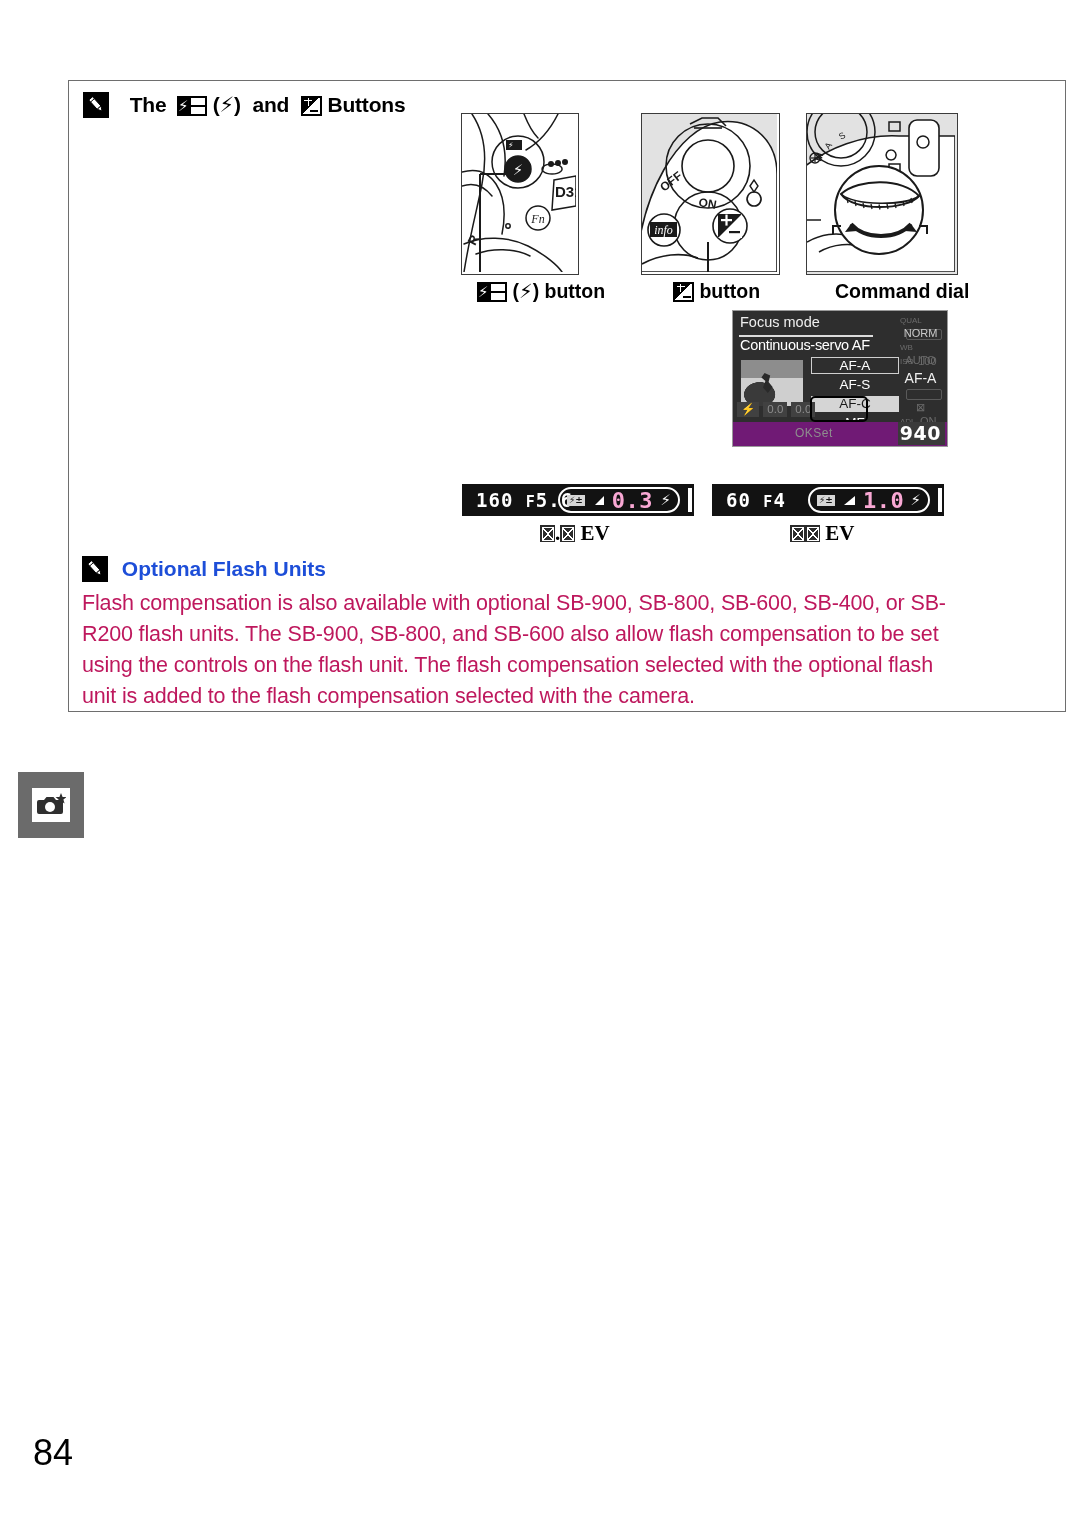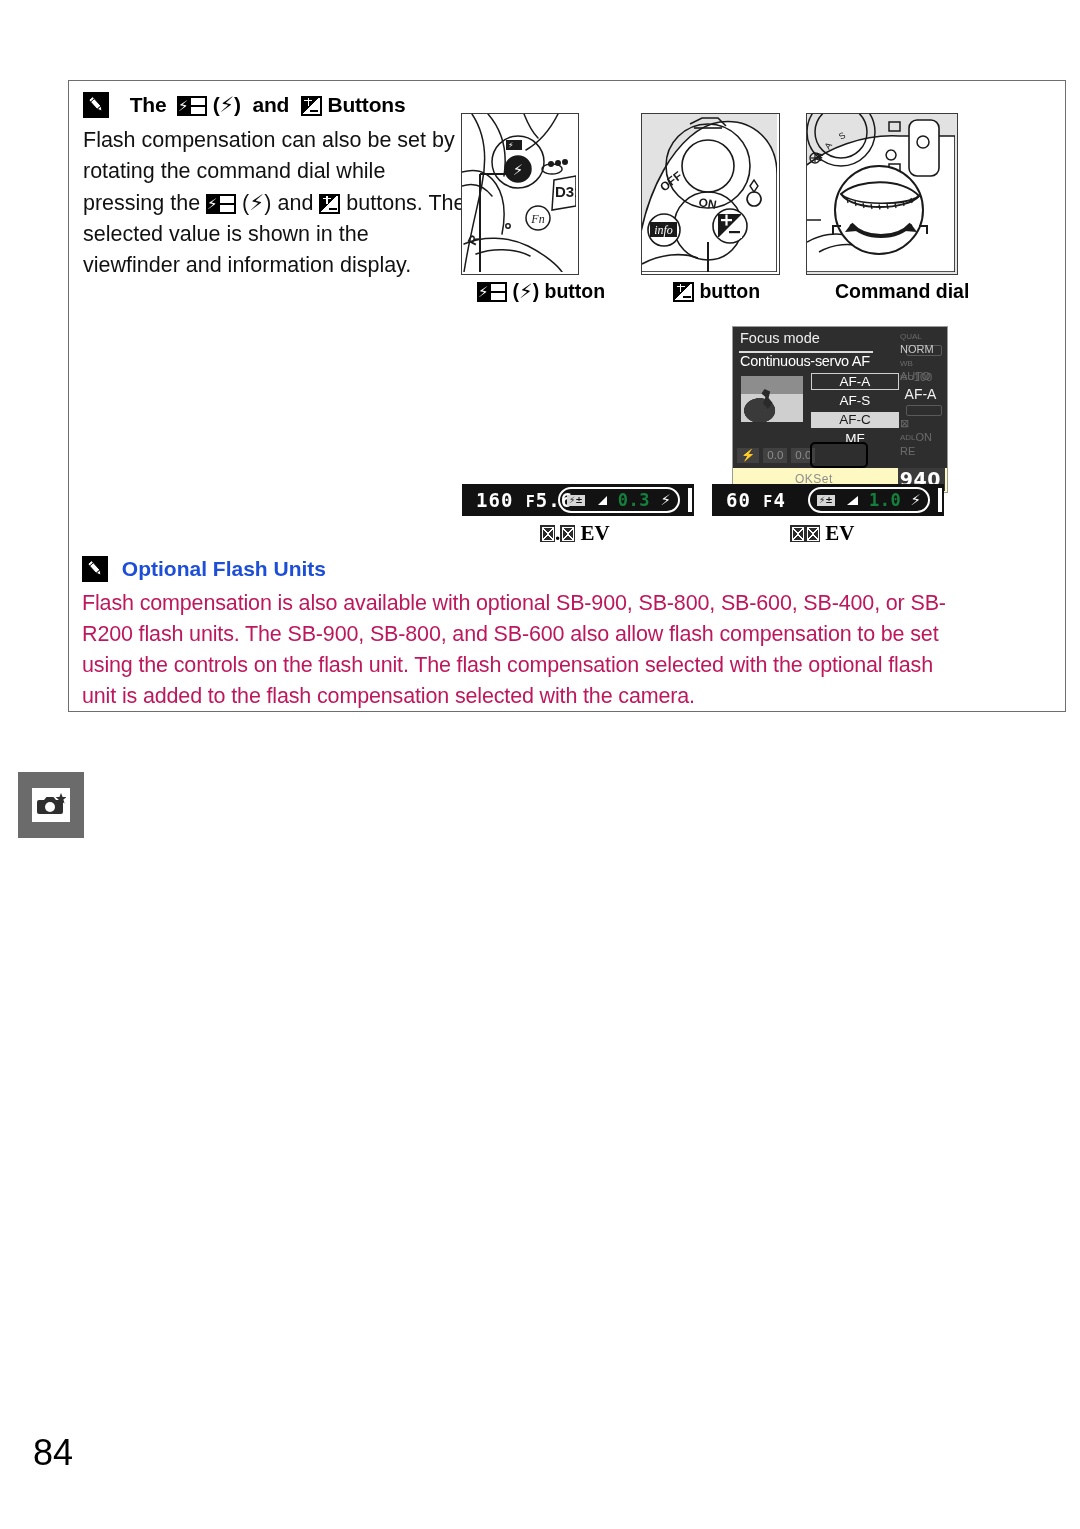--- a/index.html
+++ b/index.html
@@ -94,21 +94,21 @@
 
   .fig-caption{
     position:absolute;font-size:19.5px;font-weight:bold;color:#000;white-space:nowrap;padding-left:22px;
   }
   .cap1{left:-6px;top:167px;}
   .cap2{left:190px;top:167px;}
   .cap3{left:352px;top:167px;}
 
   
   .infodisp{
-    position:absolute;left:732px;top:326px;width:216px;height:167px;
+    position:absolute;left:732px;top:310px;width:216px;height:137px;
     background:#2e2e2e;border:1.5px solid #9a9a9a;box-sizing:border-box;
     font-family:"Liberation Sans",sans-serif;color:#fff;overflow:hidden;
   }
   .id-title{position:absolute;left:7px;top:3px;font-size:14.5px;color:#efefef;}
   .id-rule{position:absolute;left:6px;top:24px;width:134px;height:1.5px;background:#dcdcdc;}
   .id-sub{position:absolute;left:7px;top:26px;font-size:14.5px;color:#fff;letter-spacing:-0.3px;}
   .id-thumb{
     position:absolute;left:8px;top:49px;width:62px;height:46px;
     background:
       radial-gradient(ellipse at 30% 75%, #3a3a3a 0 25%, transparent 26%),
@@ -121,39 +121,39 @@
   }
   .id-list{position:absolute;left:78px;top:46px;width:88px;text-align:center;font-size:13.5px;}
   .id-item{height:16px;line-height:16px;margin-bottom:3px;position:relative;}
   .id-item.sel-box{border:1.4px solid #cfcfcf;height:15px;line-height:15px;}
   .id-item.sel-fill{background:#d5d5d5;color:#1a1a1a;}
   .id-sidebar{
     position:absolute;right:3px;top:3px;width:44px;height:128px;
     display:flex;flex-direction:column;gap:1px;font-size:11px;
   }
   .sb-row{
-    height:13px;line-height:13px;text-align:left;color:#6b6b6b;
+    height:13px;line-height:13px;text-align:center;color:#6b6b6b;
     padding-right:3px;position:relative;
   }
   .sb-row.hi{color:#cacaca;}
   .sb-row.big{font-size:14px;color:#f0f0f0;height:18px;line-height:18px;text-align:center;}
   .sb-box{
     border:1px solid #5a5a5a;border-radius:2px;height:11px;margin:1px 2px 0 6px;
   }
   .id-bottomstrip{
     position:absolute;left:4px;bottom:28px;width:170px;height:18px;
     display:flex;align-items:center;gap:4px;
   }
   .bs-cell{background:#414141;color:#8d8d8d;font-size:11.5px;height:15px;line-height:15px;padding:0 4px;}
   .id-highlight{
     position:absolute;left:77px;bottom:24px;width:58px;height:26px;
     border:2.6px solid #000;border-radius:5px;box-sizing:border-box;
   }
   .id-footer{
-    position:absolute;left:0;bottom:0;width:100%;height:24px;background:#fef9c3;
+    position:absolute;left:0;bottom:0;width:100%;height:24px;background:#701a75;
   }
   .id-footer .okset{
     position:absolute;left:62px;top:4px;font-size:12px;color:#8e8e8e;letter-spacing:0.5px;
   }
   .id-count{
     position:absolute;right:2px;bottom:1px;background:#3a3a3a;color:#fff;
     font-size:19px;font-weight:bold;padding:0 4px 1px 2px;letter-spacing:0.5px;
     font-family:"DejaVu Sans",sans-serif;
   }
 
@@ -169,21 +169,21 @@
   .vf-left .ap{font-size:15px;}
   .vf-capsule{
     position:absolute;right:14px;top:3px;height:26px;width:122px;
     border:2px solid #fff;border-radius:13px;box-sizing:border-box;
     display:flex;align-items:center;justify-content:space-between;padding:0 7px;
   }
   .vf-badge{
     background:#d6d6d6;color:#111;font-size:9px;font-weight:bold;
     padding:1px 2px;line-height:9px;font-family:"DejaVu Sans",sans-serif;
   }
-  .vf-val{color:#15803d;font-size:17px;font-weight:bold;letter-spacing:0.5px;}
+  .vf-val{color:#f9a8d4;font-size:22px;font-weight:bold;letter-spacing:0.5px;}
   .vf-flash{color:#fff;font-size:15px;font-family:"DejaVu Sans",sans-serif;}
   .vf-tick{position:absolute;right:2px;top:4px;width:4px;height:24px;background:#fff;}
   .vf-tri{
     display:inline-block;width:0;height:0;margin-left:3px;
     border-left:9px solid transparent;border-bottom:9px solid #fff;
   }
   .vf-tri2{
     display:inline-block;width:13px;height:10px;margin-left:3px;position:relative;
   }
   .vf-tri2::before{
@@ -252,27 +252,20 @@
       </svg>
     </span>
     <span class="tword">The</span>
     <span class="glyph g-flashcomp"><i></i></span>
     <span>(<span class="bolt">⚡</span>)</span>
     <span class="tword2">and</span>
     <span class="glyph g-expcomp"><i></i><u></u></span>
     <span>Buttons</span>
   </div>
 
-  <div class="note-body">
-    Flash compensation can also be set by rotating the command dial while pressing the
-    <span class="glyph g-flashcomp"><i></i></span>
-    (<span class="bolt">⚡</span>) and
-    <span class="glyph g-expcomp"><i></i><u></u></span>
-    buttons. The selected value is shown in the viewfinder and information display.
-  </div>
 
   <div class="figs">
 
     <div class="fig fig1">
       <svg width="114" height="158" viewBox="0 0 114 158">
         <g fill="none" stroke="#1a1a1a" stroke-width="1.5" stroke-linecap="round">
           <path d="M10 0 C 22 18, 26 40, 20 70 C 15 96, 8 120, 2 158"></path>
           <path d="M26 0 C 40 16, 46 36, 42 62"></path>
           <path d="M0 58 C 14 54, 26 58, 34 70 C 42 82, 44 100, 40 120"></path>
           <path d="M0 72 C 12 68, 22 72, 30 82"></path>

